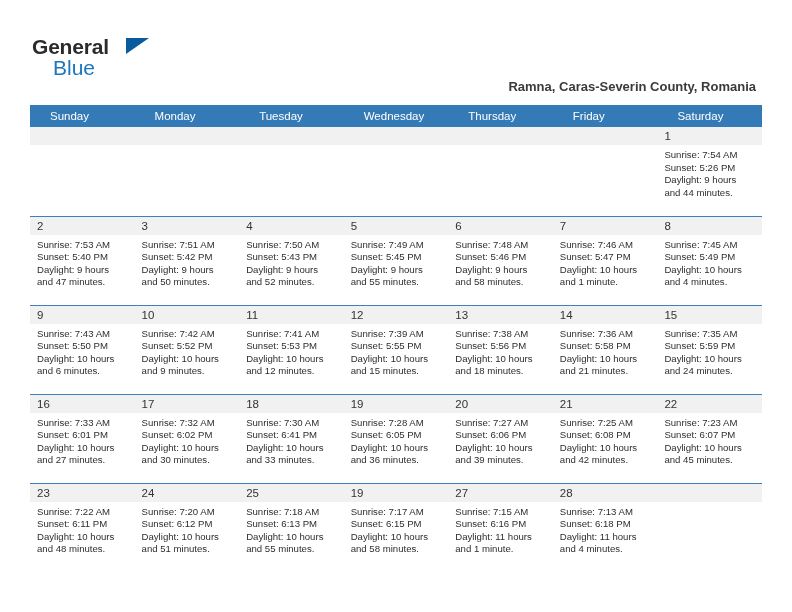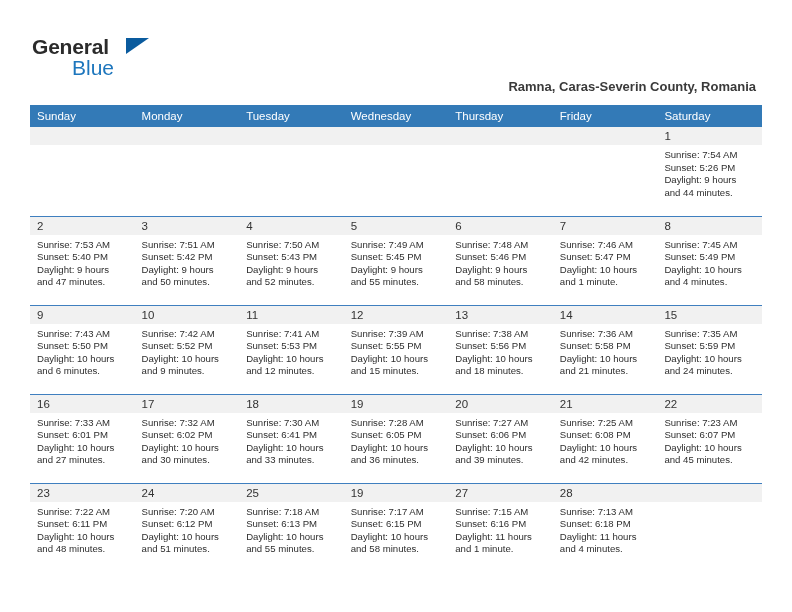--- a/index.html
+++ b/index.html
@@ -36,21 +36,21 @@
     letter-spacing: -0.2px;
     line-height: 21px;
     display: block;
     font-weight: 700;
   }
   .logo-blue {
     font-size: 21px;
     color: #1d76bd;
     line-height: 20px;
     display: block;
-    margin-left: 40px;
+    margin-left: 21px;
     margin-top: 1px;
     font-weight: 400;
   }
   .logo-tri {
     position: absolute;
     left: 94px;
     top: 2px;
     width: 0;
     height: 0;
     border-left: 23px solid #0a5b9e;
@@ -83,21 +83,21 @@
     width: 732px;
     border-collapse: collapse;
     table-layout: fixed;
   }
   .calendar th {
     background: #337ab7;
     color: #ffffff;
     font-size: 11.5px;
     font-weight: normal;
     text-align: left;
-    padding: 5px 0 5px 7px;
+    padding: 5px 0 5px 20px;
     height: 21px;
     border: none;
   }
   .calendar td {
     vertical-align: top;
     width: 104.57px;
     height: 89px;
     padding: 0;
     border-top: 1px solid #3f7fbf;
     background: #ffffff;

